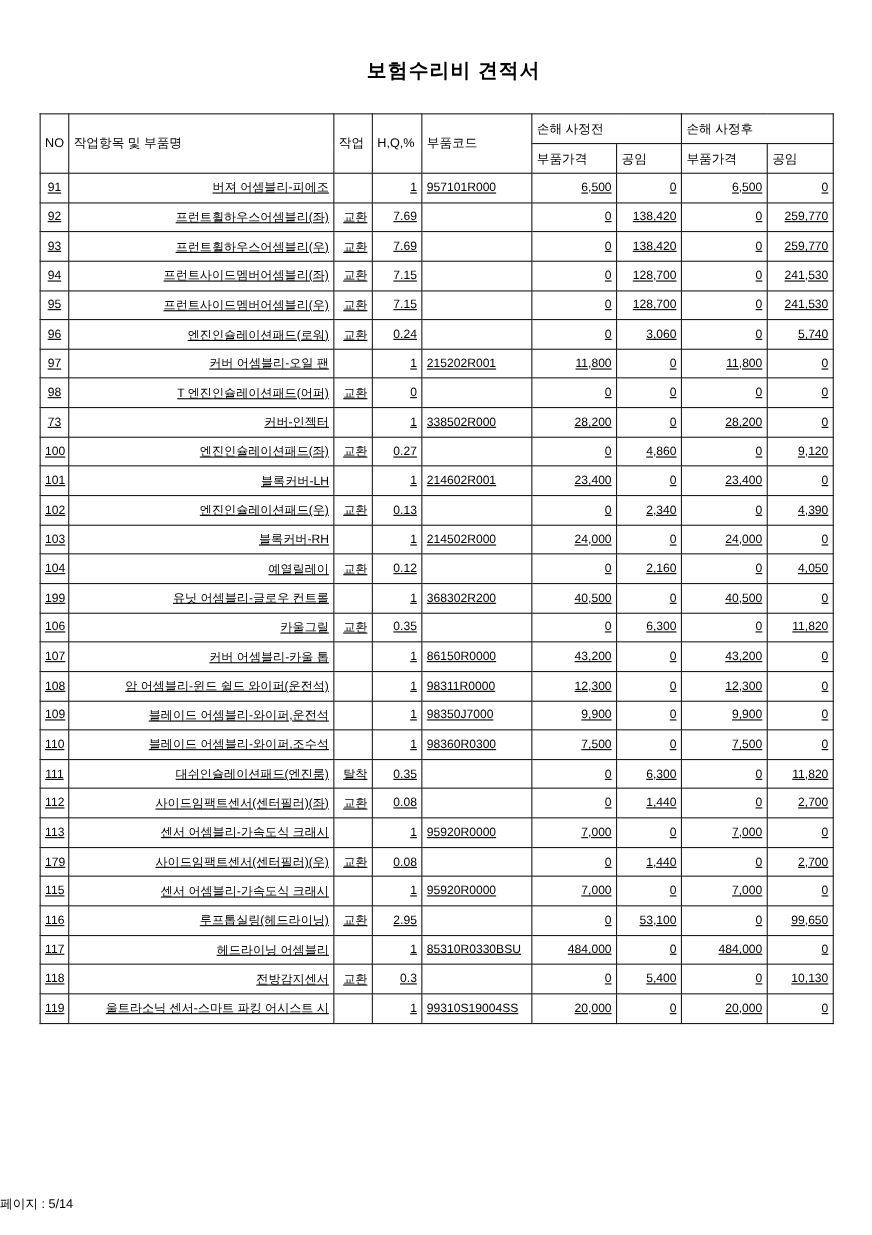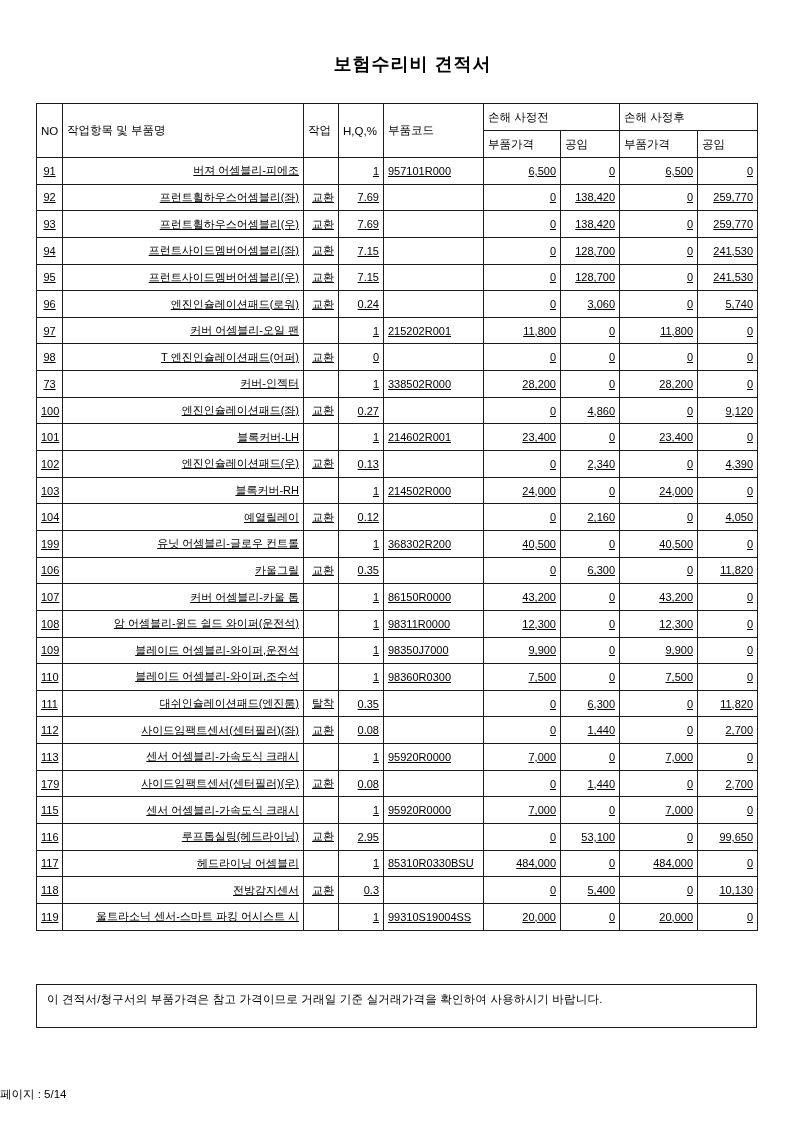--- a/index.html
+++ b/index.html
@@ -428,20 +428,17 @@
       <td class="c-hq">1</td>
       <td class="c-code">99310S19004SS</td>
       <td class="c-money">20,000</td>
       <td class="c-money">0</td>
       <td class="c-money">20,000</td>
       <td class="c-money">0</td>
     </tr>
   </tbody>
   </table>
 
-  <div class="notebox">
-    <div class="note-text">이 견적서/청구서의 부품가격은 참고 가격이므로 거래일 기준 실거래가격을 확인하여 사용하시기 바랍니다.</div>
-  </div>
 
   <div class="pageline">페이지 : 5/14</div>
   <div class="stampline">2024-03-12 17:18:15 R70396</div>
 
 </div>
 
 </body></html>

